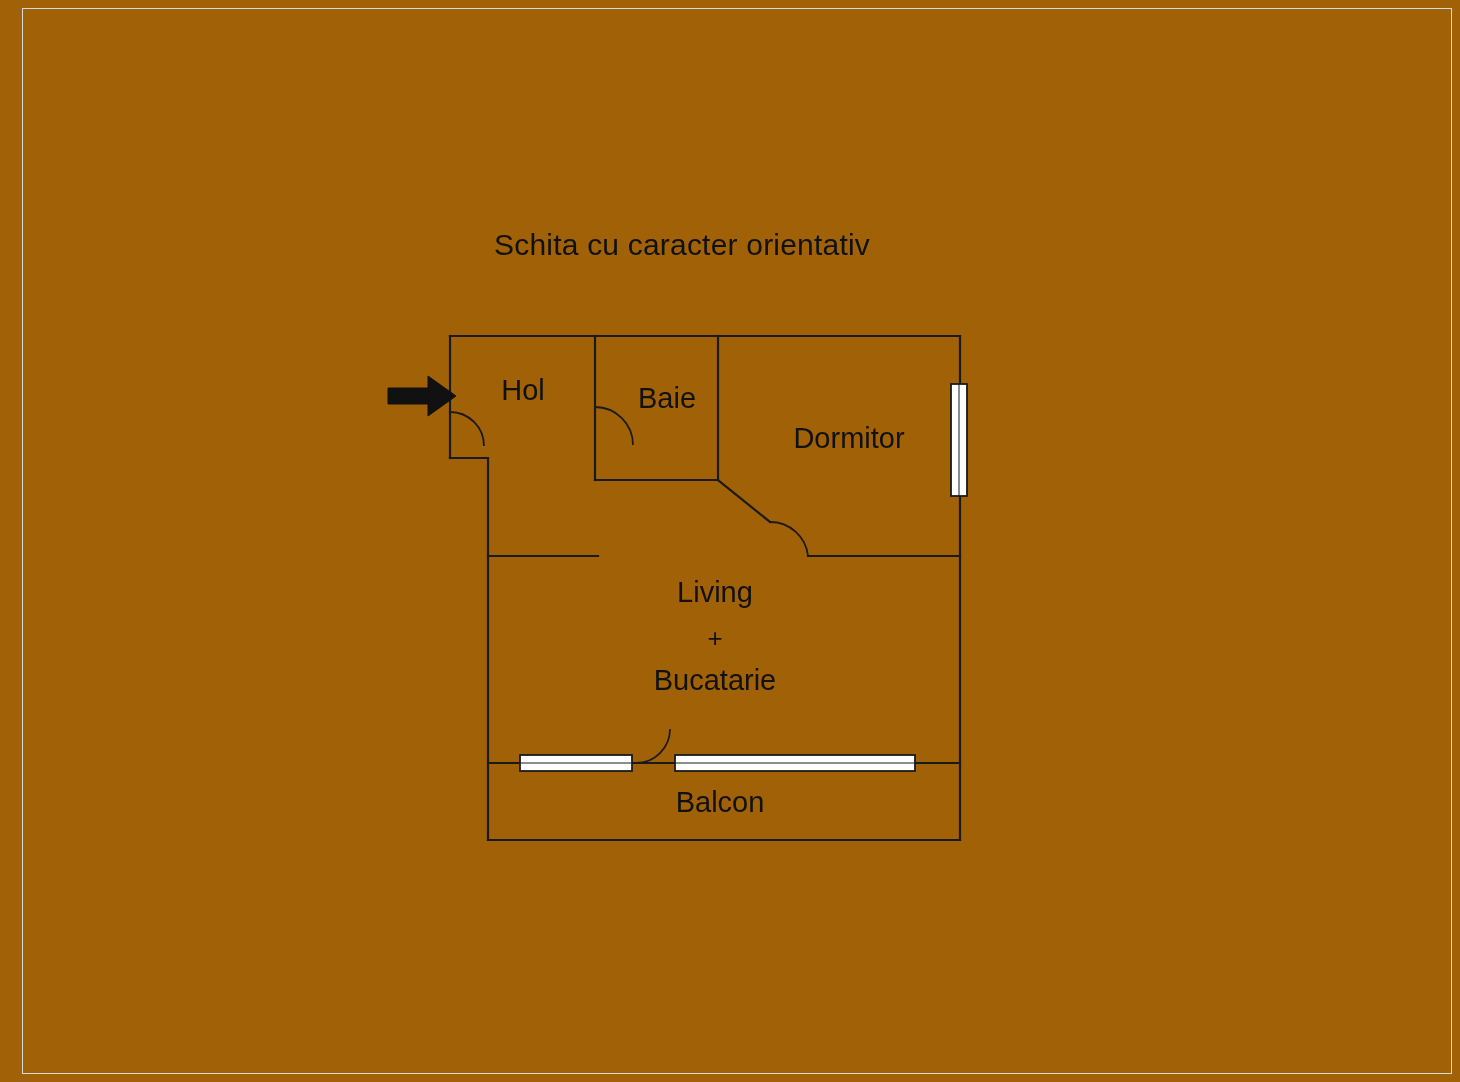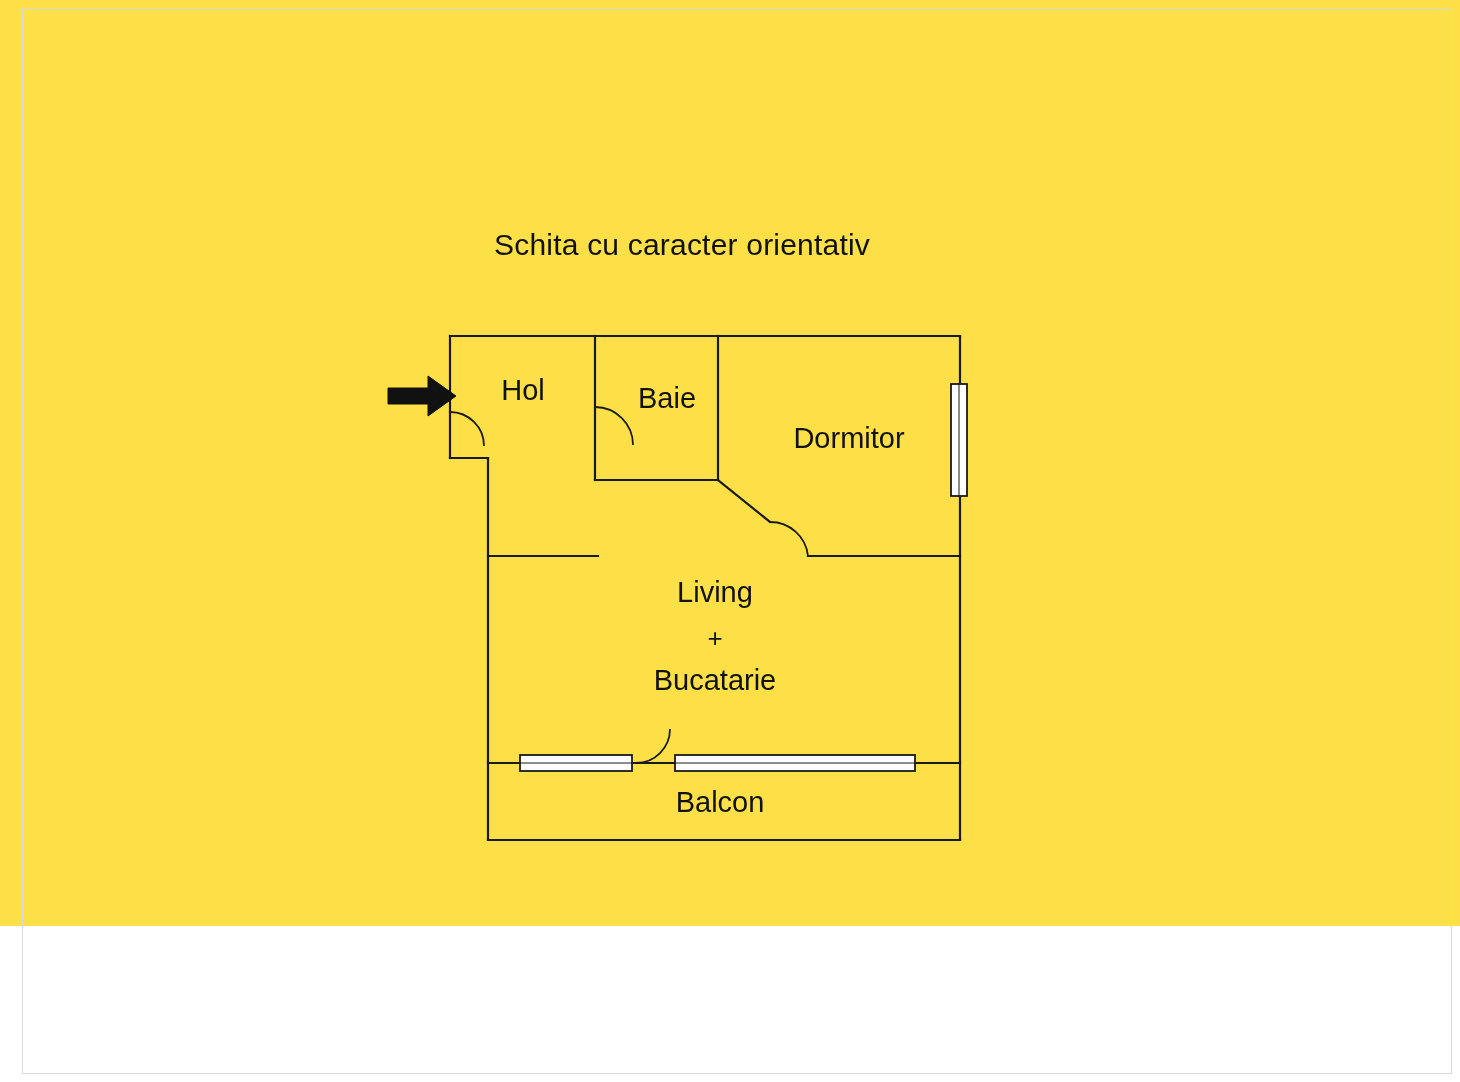--- a/index.html
+++ b/index.html
@@ -10,22 +10,22 @@
   body {
     width: 1460px;
     height: 1082px;
     font-family: "Liberation Sans", sans-serif;
     color: #111111;
     overflow: hidden;
   }
   #page {
     position: relative;
     width: 1460px;
-    height: 926px;
-    background: #fde047;
+    height: 1082px;
+    background: #a16207;
     box-sizing: border-box;
   }
   
   #page-frame {
     position: absolute;
     left: 22px;
     top: 8px;
     width: 1430px;
     height: 1066px;
     border: 1px solid #d9d9d9;

